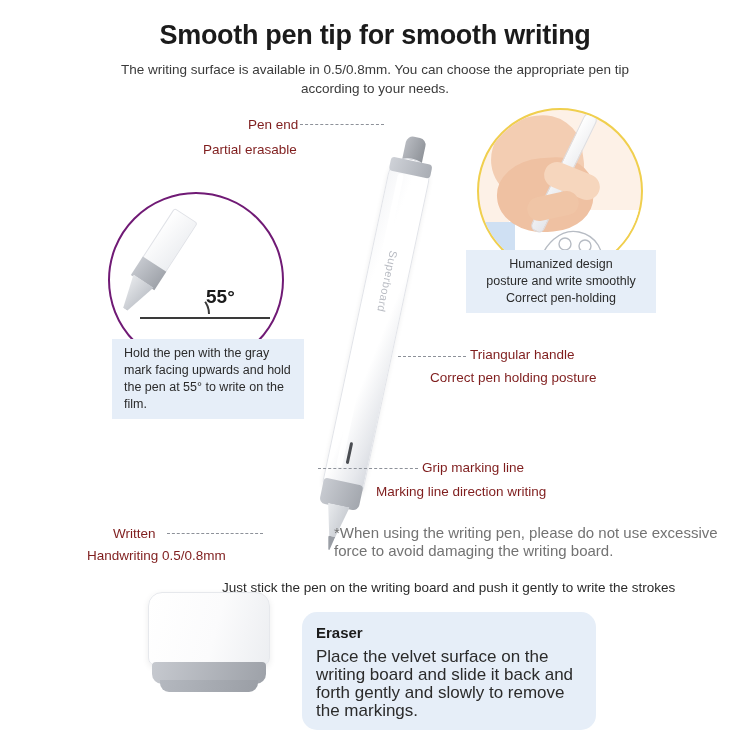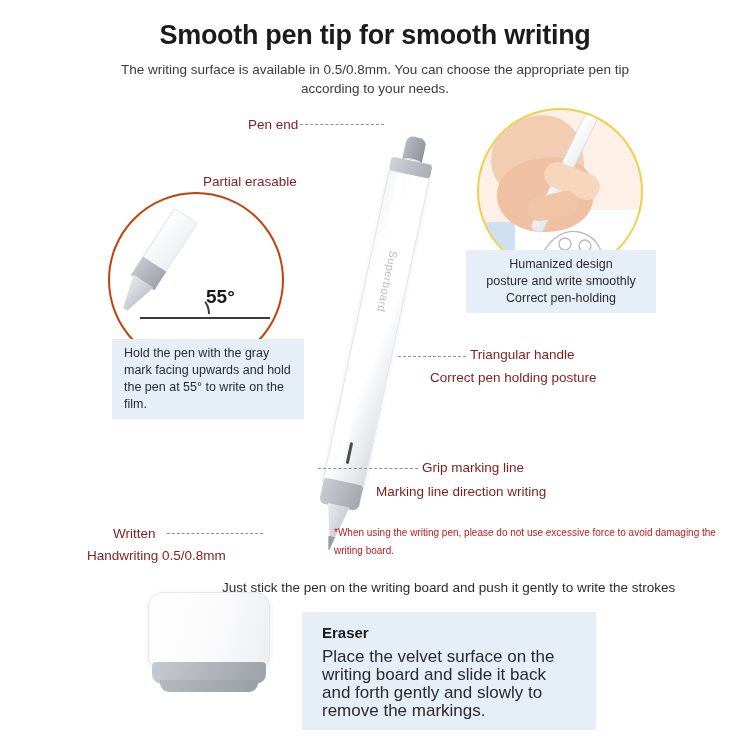--- a/index.html
+++ b/index.html
@@ -114,21 +114,21 @@
 
   
   .circle {
     position: absolute;
     border-radius: 50%;
     overflow: hidden;
   }
   .circle-left {
     left: 108px; top: 192px;
     width: 176px; height: 176px;
-    border: 2px solid #c2410c;
+    border: 2px solid #701a75;
     background: #ffffff;
   }
   .circle-right {
     left: 477px; top: 108px;
     width: 166px; height: 166px;
     border: 2px solid #f0cf4e;
     background: #fdf1e7;
   }
 
   
@@ -248,32 +248,33 @@
   .eraser .velvet2 {
     position:absolute; left:12px; top:88px; width:98px; height:12px;
     background: linear-gradient(105deg,#b4b8bf,#9a9ea5);
     border-radius:0 0 9px 9px;
   }
 
   .eraser-box {
     position:absolute; left:302px; top:612px;
     width:294px; height:118px;
     background:#e6eef8;
-    padding:12px 20px;
+    padding:12px 14px;
+    border-radius:15px;
   }
   .eraser-box .h {
     font-size:15px; font-weight:bold; color:#1b1b1b; margin-bottom:7px;
   }
   .eraser-box .p {
     font-size:17px; line-height:18px; color:#2b2b2b;
   }
 
   .note {
     position:absolute; left:334px; top:524px; width:400px;
-    font-size:10px; line-height:18px; color:#b91c1c;
+    font-size:15px; line-height:18px; color:#737373;
   }
   .stick {
     position:absolute; left:222px; top:578px; width:490px;
     font-size:13.5px; line-height:20px; color:#2b2b2b;
   }
 </style>
 </head>
 <body>
 
 <div class="stage">
@@ -316,21 +317,21 @@
       <div class="skin1"></div>
       <div class="skin2"></div>
       <div class="pen2"></div>
       <div class="finger"></div>
       <div class="thumb"></div>
     </div>
   </div>
 
   <div class="lbl" style="left:248px; top:115px;">Pen end</div>
   <div class="dash" style="left:300px; top:124px; width:84px;"></div>
-  <div class="lbl" style="left:203px; top:140px;margin-top:32px;">Partial erasable</div>
+  <div class="lbl" style="left:203px; top:140px;">Partial erasable</div>
 
   <div class="box" style="left:98px; top:339px; width:192px;margin-left:14px;">Hold the pen with the gray mark facing upwards and hold the pen at 55° to write on the film.</div>
   <div class="dash v" style="left:196px; top:366px; height:0px;"></div>
 
   <div class="box" style="left:466px; top:250px; width:190px; text-align:center;">
     <div>Humanized design</div>
     <div>posture and write smoothly</div>
     <div>Correct pen-holding</div>
   </div>
 

